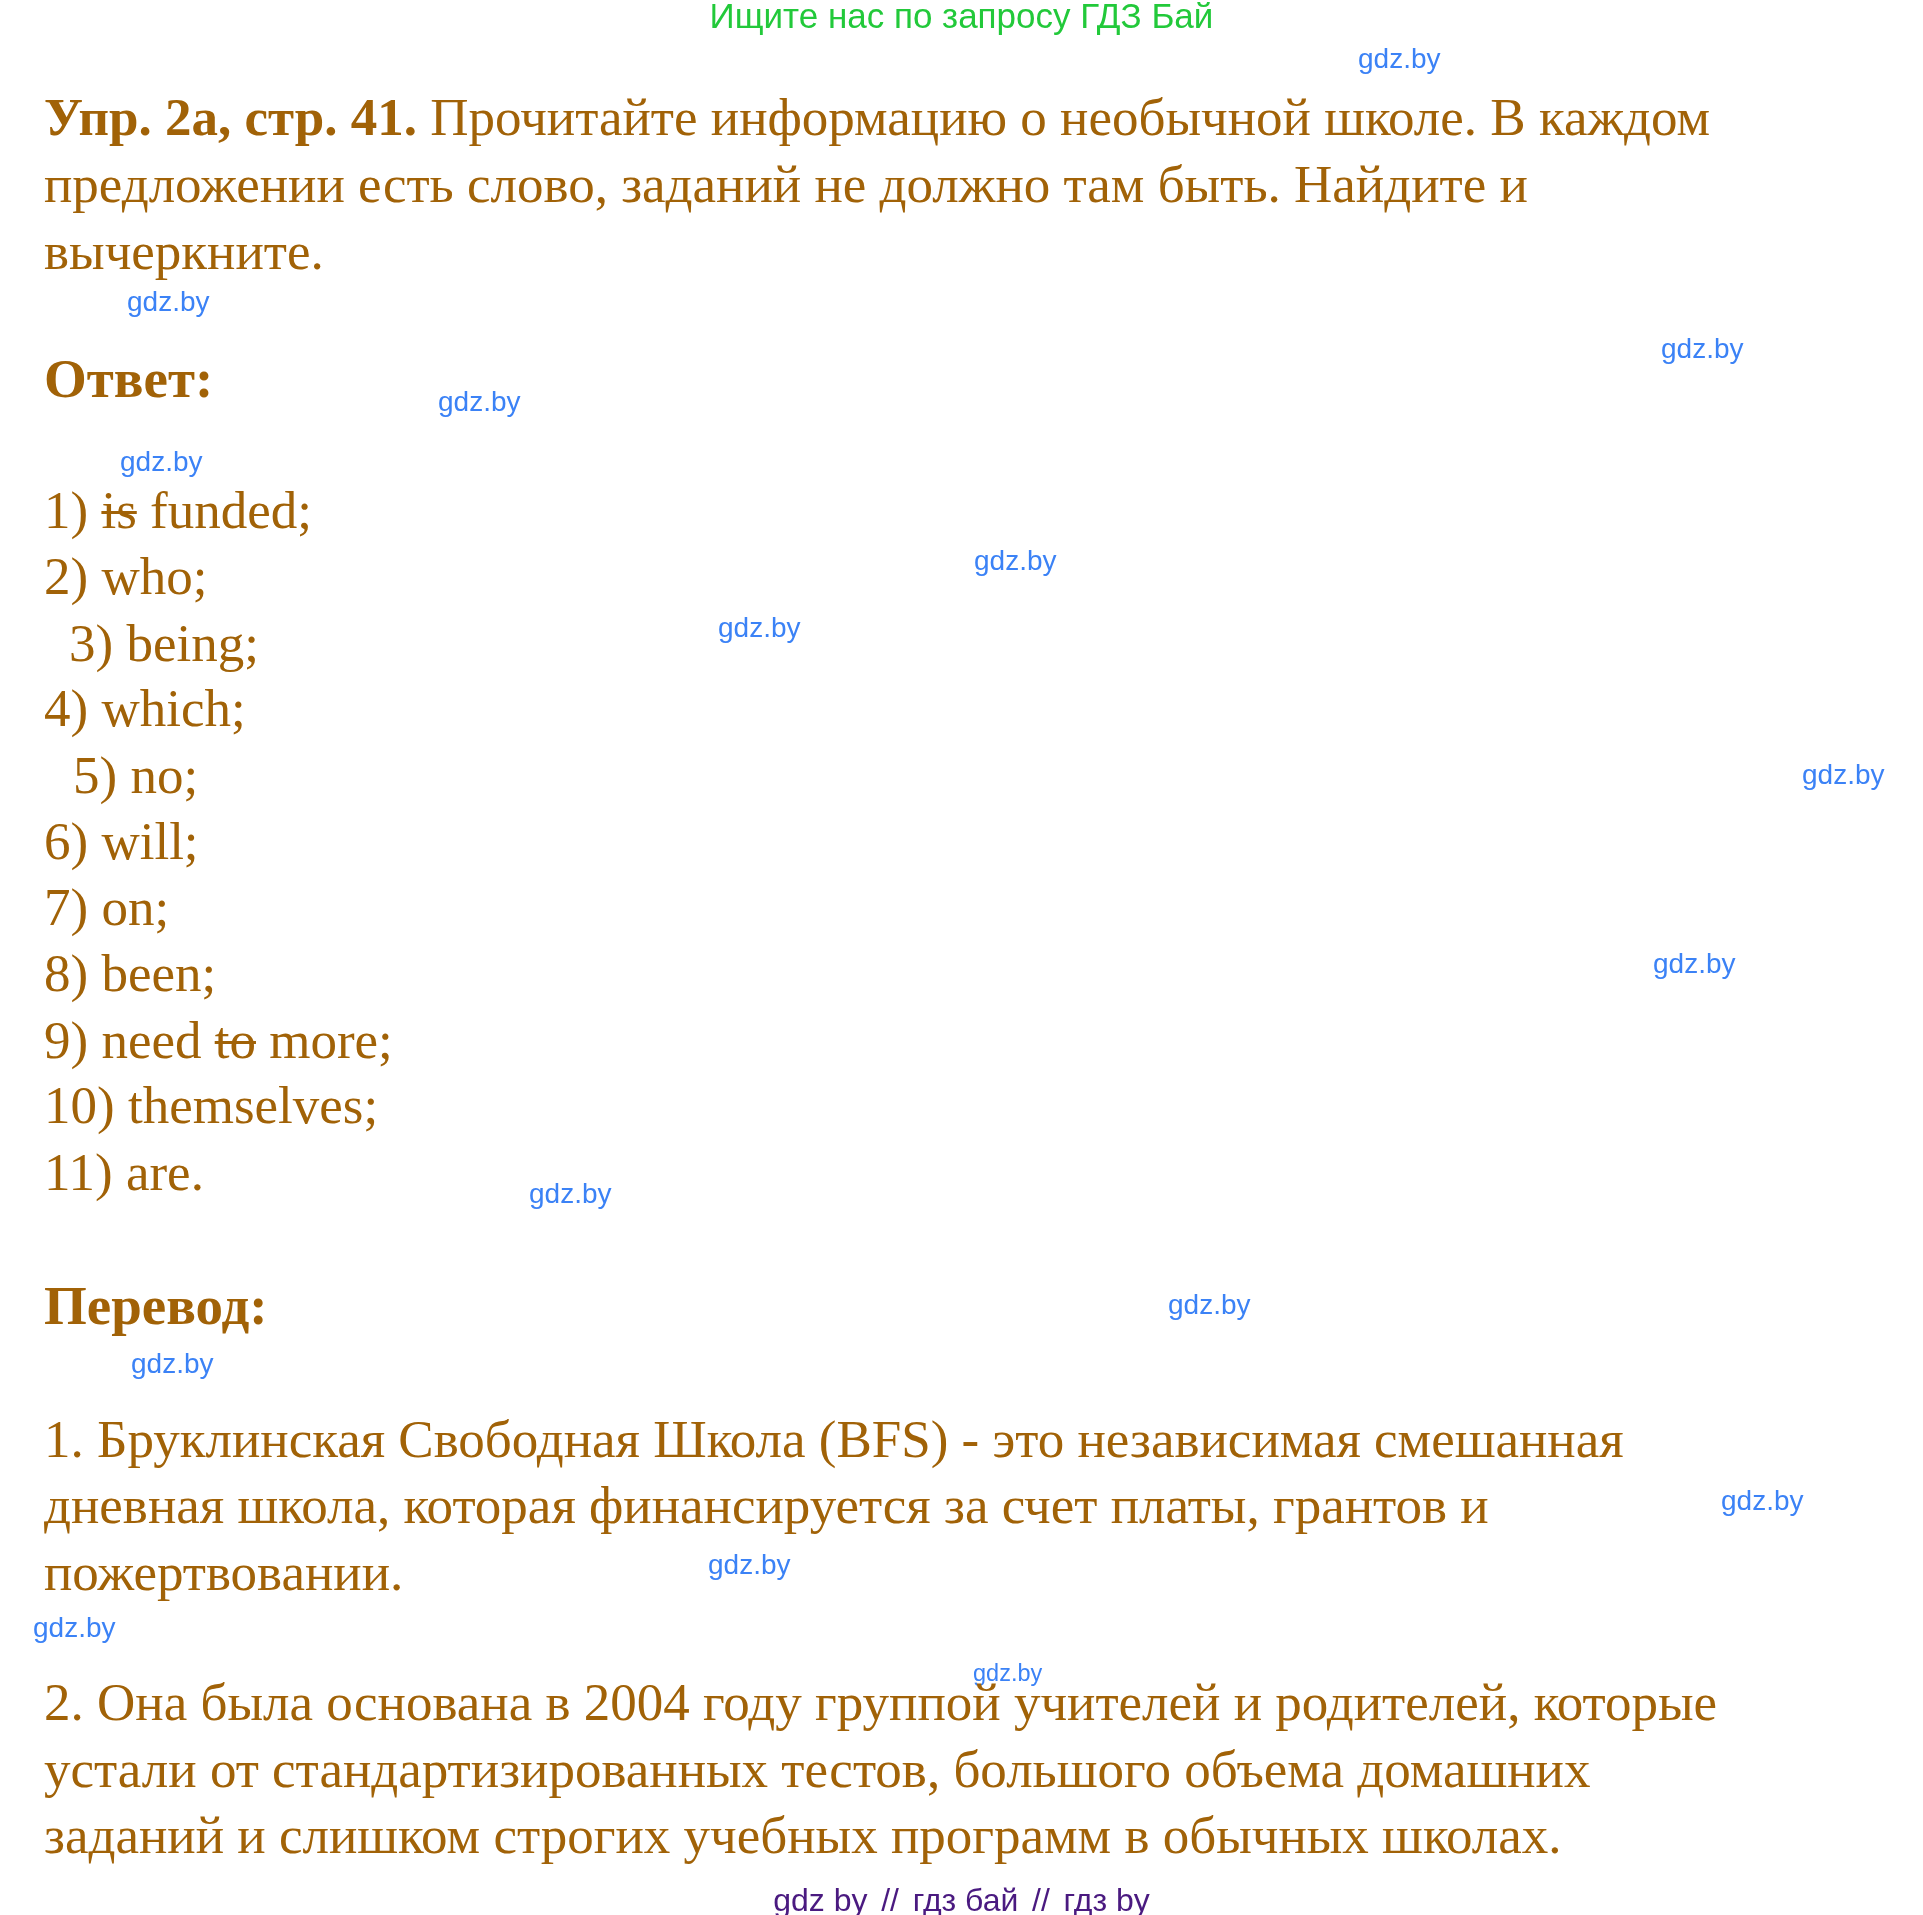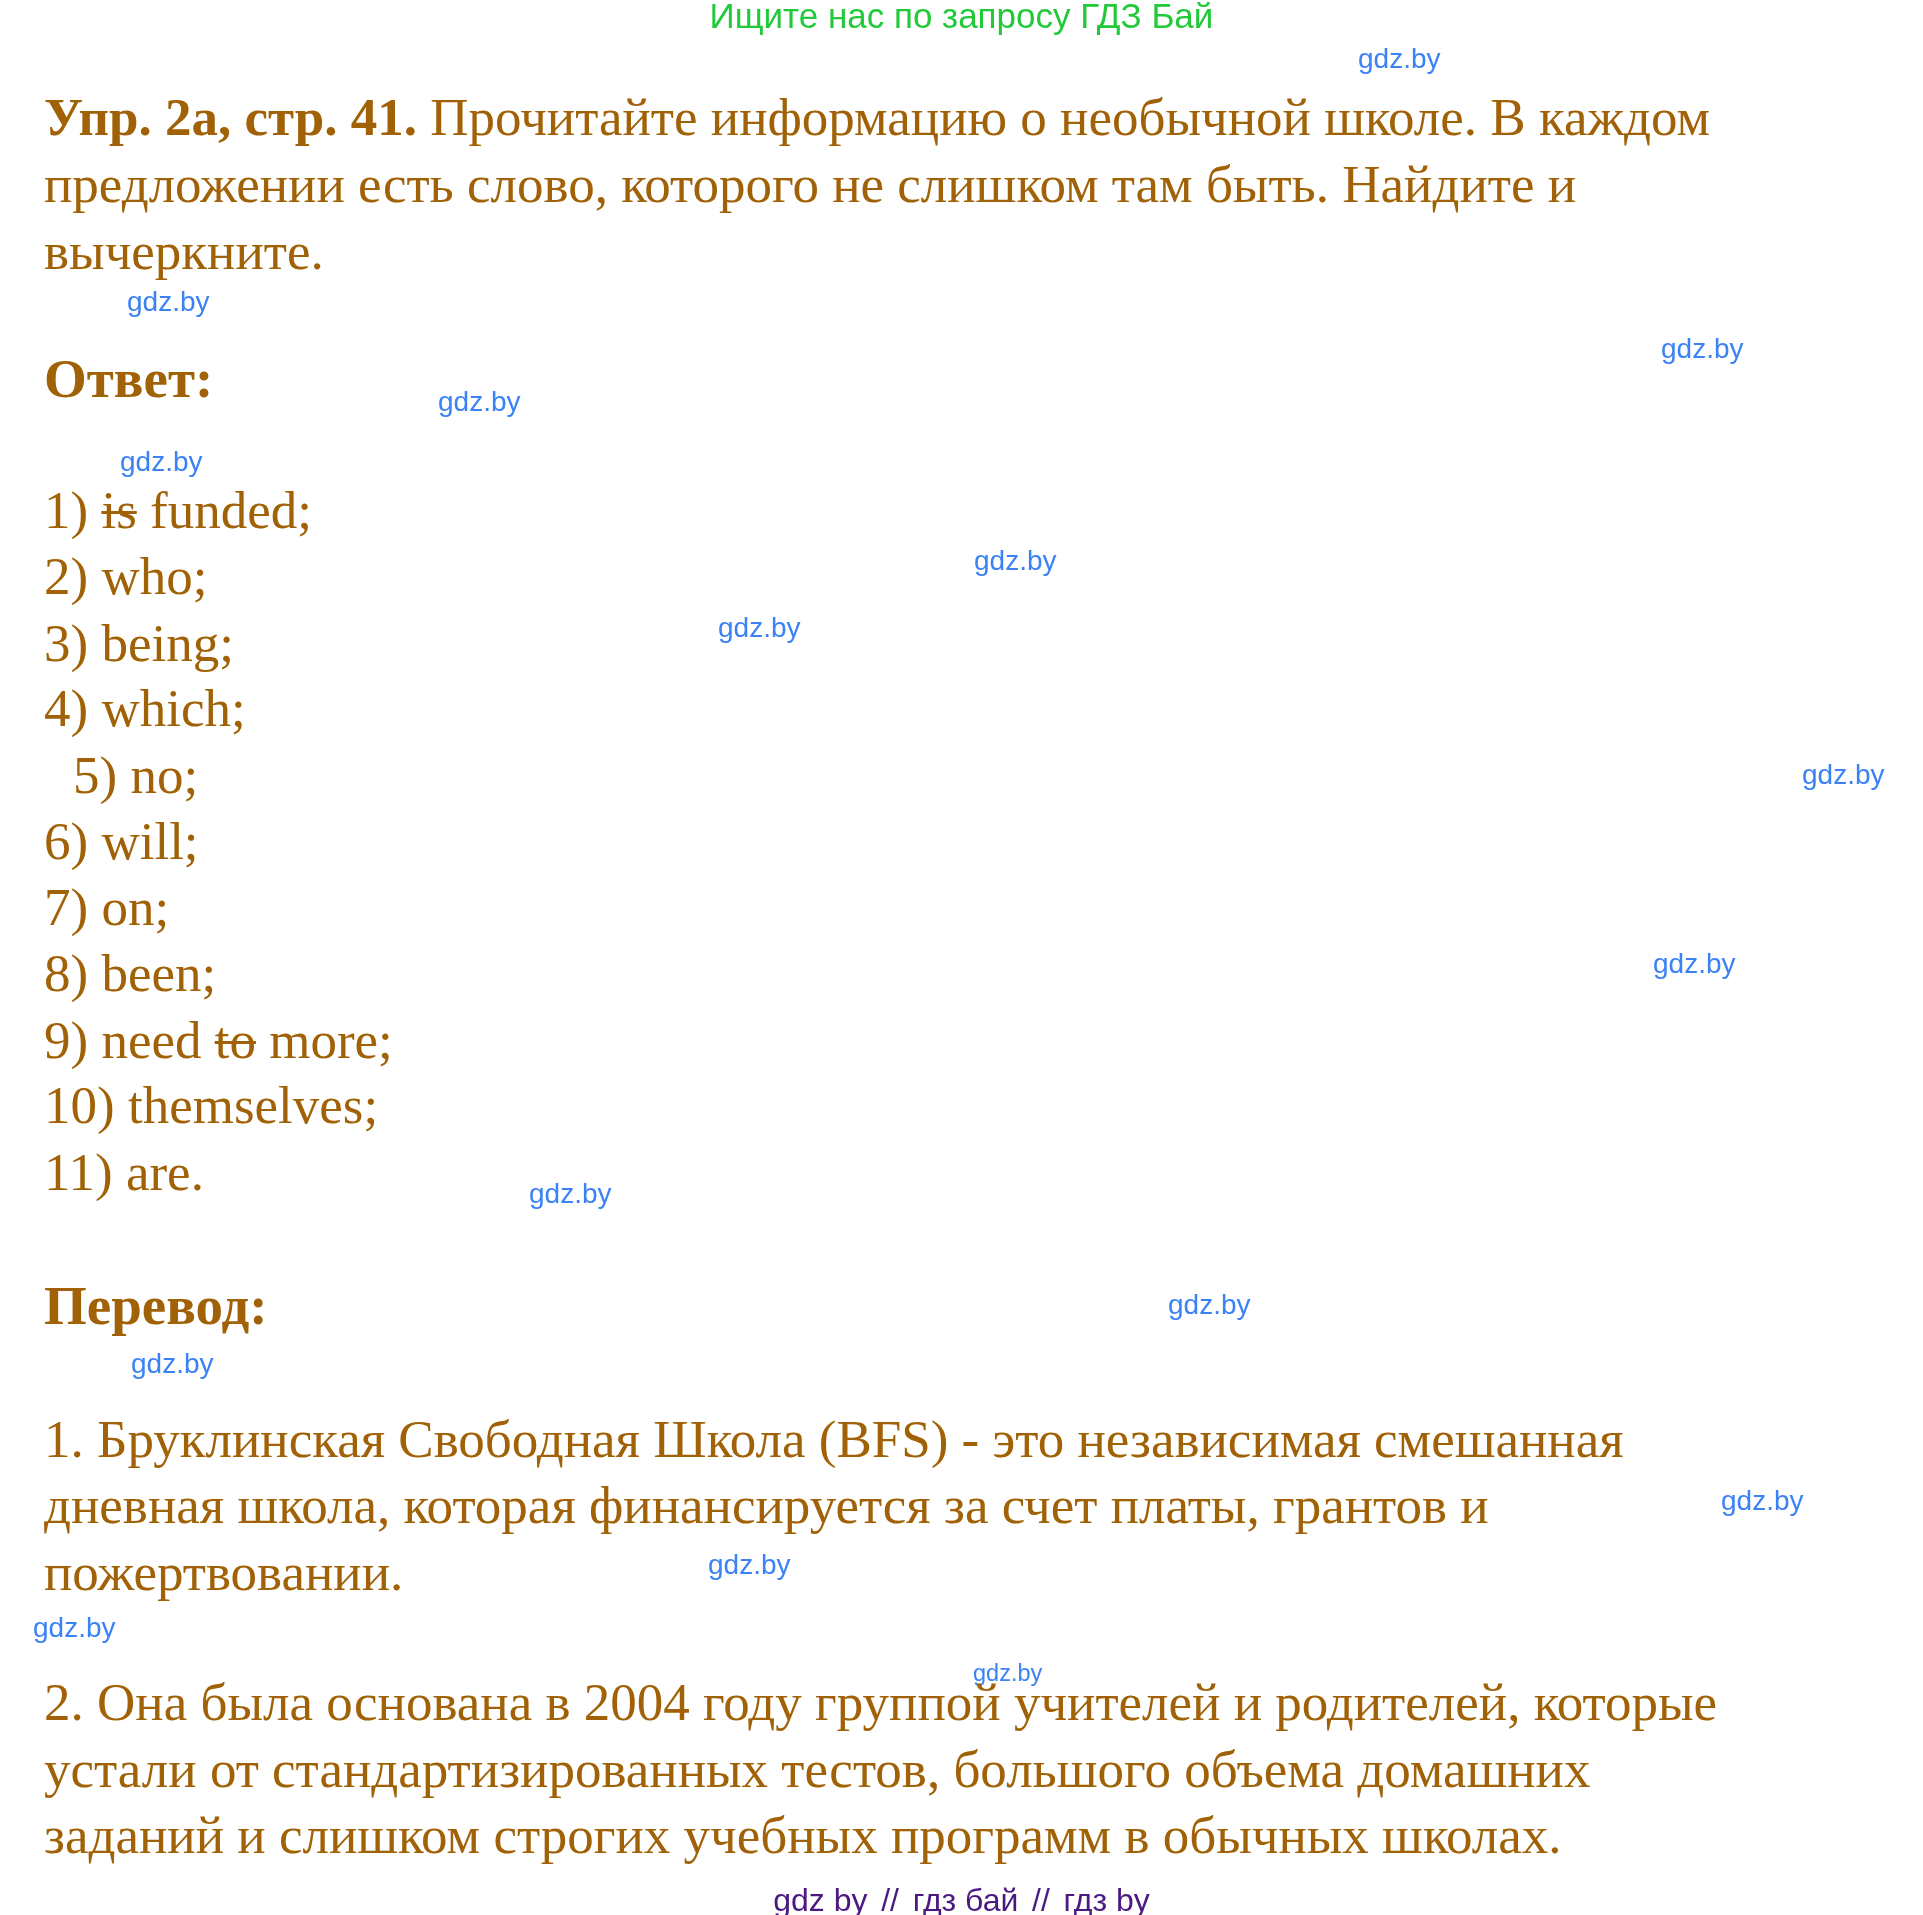--- a/index.html
+++ b/index.html
@@ -35,29 +35,29 @@
 <div class="abs sans wm" style="left:1168px;top:1289px;">gdz.by</div>
 <div class="abs sans wm" style="left:131px;top:1348px;">gdz.by</div>
 <div class="abs sans wm" style="left:1721px;top:1485px;">gdz.by</div>
 <div class="abs sans wm" style="left:708px;top:1549px;">gdz.by</div>
 <div class="abs sans wm" style="left:33px;top:1612px;">gdz.by</div>
 <div class="abs sans wm" style="left:973px;top:1660px;font-size:23.5px;">gdz.by</div>
 
 <div class="abs serif line" style="top:84px;">
   <span class="bold">Упр. 2а, стр. 41.</span><span> Прочитайте информацию о необычной школе. В каждом</span>
 </div>
-<div class="abs serif line" style="top:151px;">предложении есть слово, которого не слишком там быть. Найдите и</div>
+<div class="abs serif line" style="top:151px;">предложении есть слово, заданий не должно там быть. Найдите и</div>
 <div class="abs serif line" style="top:218px;">вычеркните.</div>
 
 <div class="abs serif heading" style="top:347px;">Ответ:</div>
 
 <div>
   <div class="abs serif item" style="top:480px;"><span>1)</span> <span></span><span class="strike">is</span><span> funded;</span></div>
   <div class="abs serif item" style="top:546px;"><span>2)</span> <span>who;</span></div>
-  <div class="abs serif item" style="top:613px;"><span>3)</span> <span>being;</span></div>
+  <div class="abs serif item" style="top:613px;margin-left:25px;"><span>3)</span> <span>being;</span></div>
   <div class="abs serif item" style="top:678px;"><span>4)</span> <span>which;</span></div>
   <div class="abs serif item" style="top:745px;margin-left:29px;"><span>5)</span> <span>no;</span></div>
   <div class="abs serif item" style="top:811px;"><span>6)</span> <span>will;</span></div>
   <div class="abs serif item" style="top:877px;text-align:right;"><span>7)</span> <span>on;</span></div>
   <div class="abs serif item" style="top:943px;"><span>8)</span> <span>been;</span></div>
   <div class="abs serif item" style="top:1010px;"><span>9)</span> <span>need </span><span class="strike">to</span><span> more;</span></div>
   <div class="abs serif item" style="top:1075px;"><span>10)</span> <span>themselves;</span></div>
   <div class="abs serif item" style="top:1142px;"><span>11)</span> <span>are.</span></div>
 </div>
 

